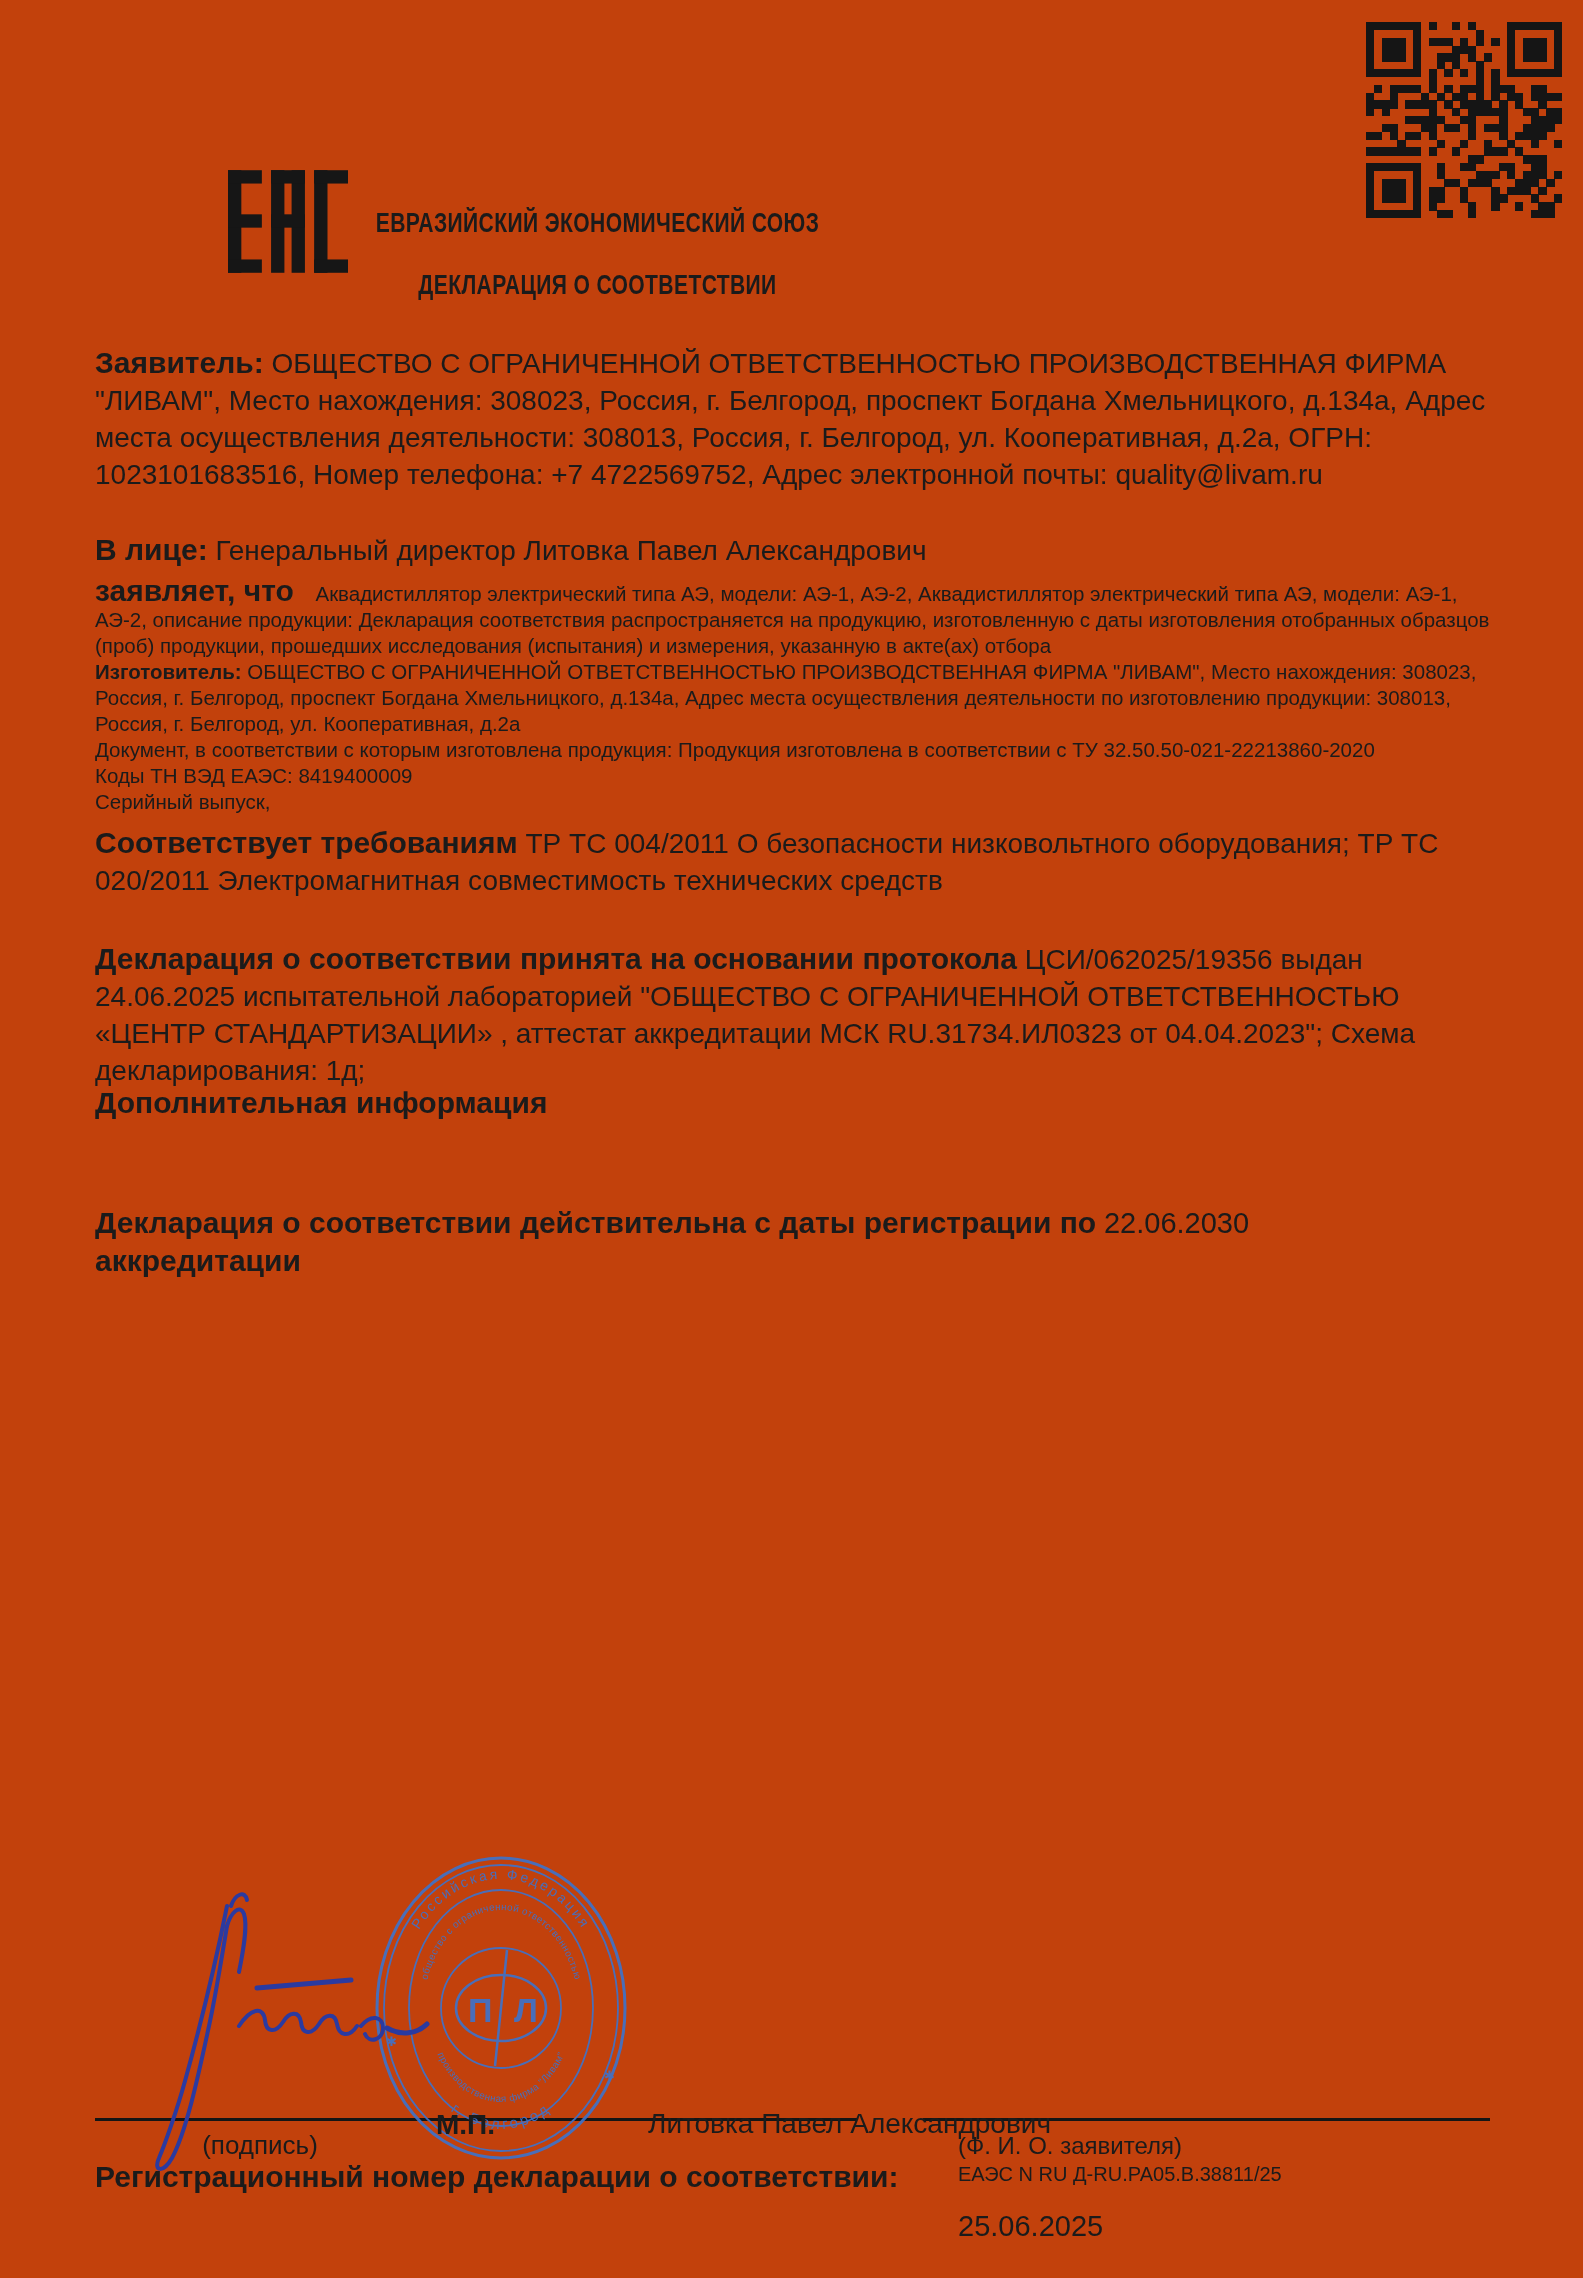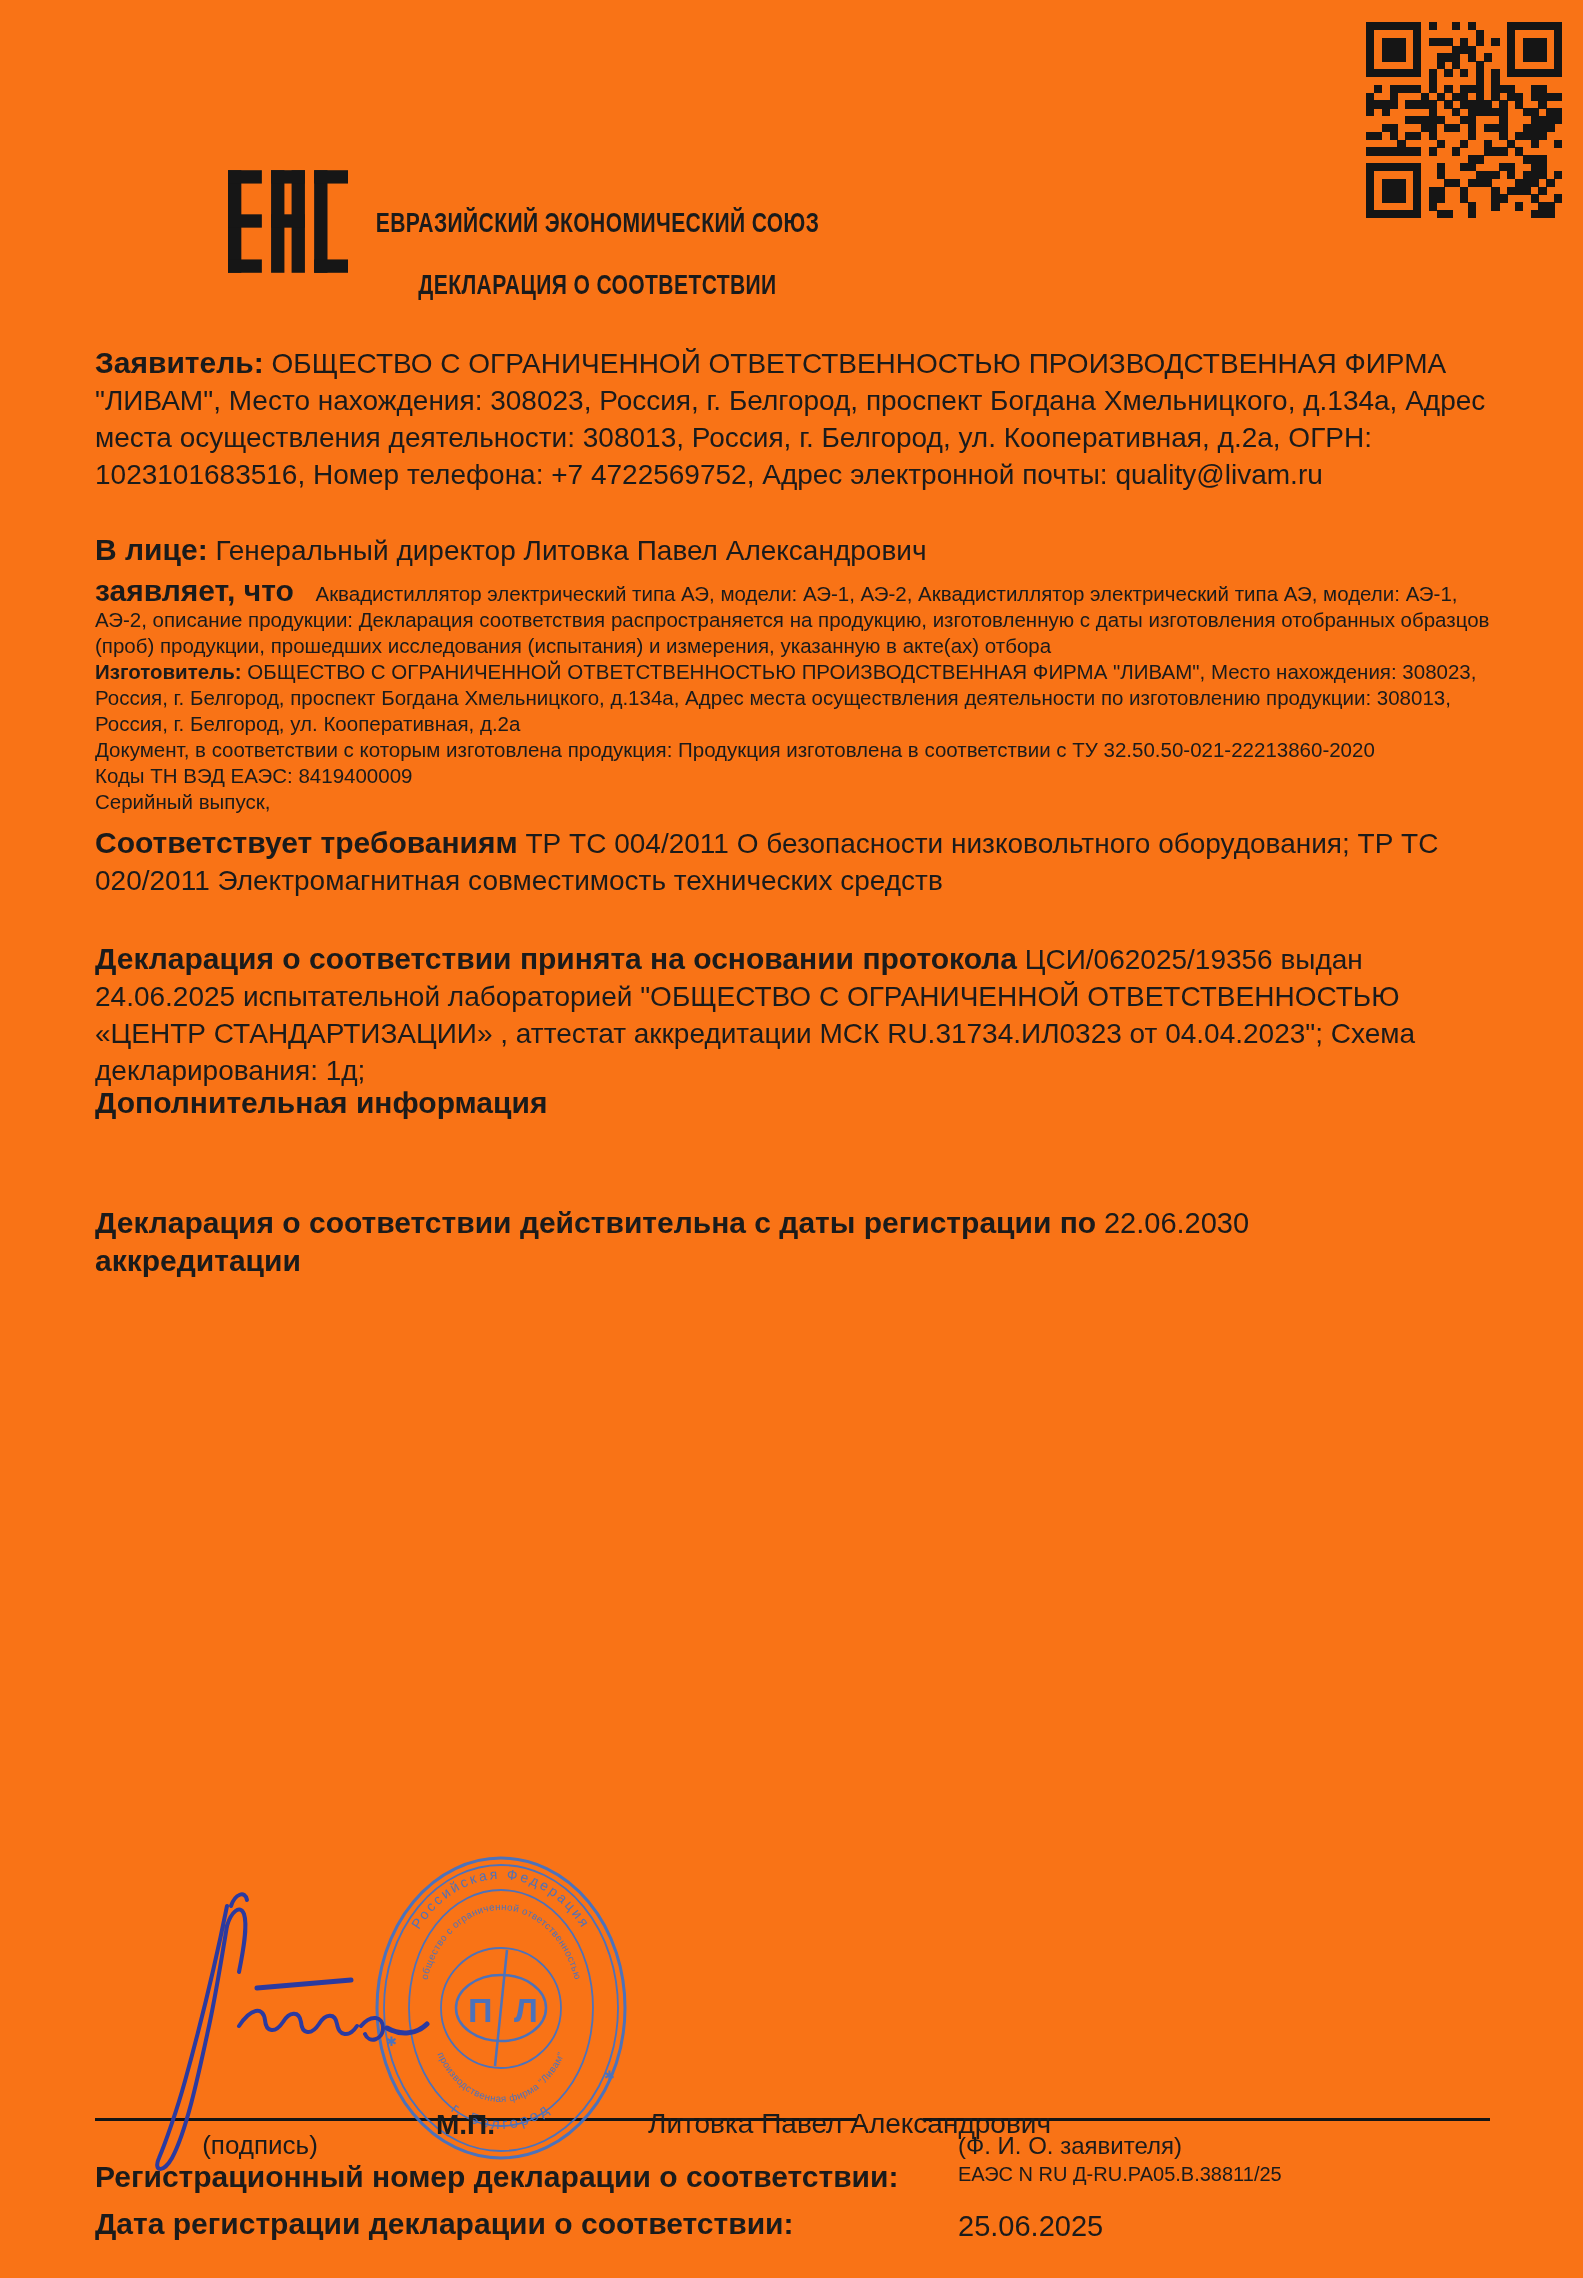--- a/index.html
+++ b/index.html
@@ -1,16 +1,16 @@
 <!DOCTYPE html>
 <html><head>
 <meta charset="utf-8">
 <style>
   html,body{margin:0;padding:0;background:#888;}
-  .page{position:relative;width:1583px;height:2278px;background:#f97316;
+  .page{position:relative;width:1583px;height:2278px;background:#c2410c;
         font-family:"Liberation Sans",sans-serif;color:#1b1b1b;overflow:hidden;margin:0 auto;}
   
   .eac{position:absolute;left:228px;top:170px;width:120px;height:103px;}
   .qr{position:absolute;left:1366px;top:22px;width:196px;height:196px;}
   .title-wrap{position:absolute;left:95px;top:206px;width:1005px;text-align:center;}
   .doc-title{font-weight:700;font-size:27px;line-height:34px;transform:scaleX(.78);transform-origin:50% 50%;letter-spacing:.5px;white-space:nowrap;}
   .t2{margin-top:28px;}
   
   .para{position:absolute;left:95px;width:1400px;font-size:28px;line-height:37px;}
   .small{font-size:20.5px;line-height:26px;}
@@ -458,16 +458,15 @@
   <div class="mp">М.П.</div>
   <div class="fio">Литовка Павел Александрович</div>
 
   <div class="line line-l"></div>
   <div class="line line-r"></div>
   <div class="cap cap-sign">(подпись)</div>
   <div class="cap cap-fio">(Ф. И. О. заявителя)</div>
 
   <div class="reg-label">Регистрационный номер декларации о соответствии:</div>
   <div class="reg-value">ЕАЭС N RU Д-RU.РА05.В.38811/25</div>
-  <div class="date-label">Дата регистрации декларации о соответствии:</div>
   <div class="date-value">25.06.2025</div>
 
 </div>
 
 </body></html>

